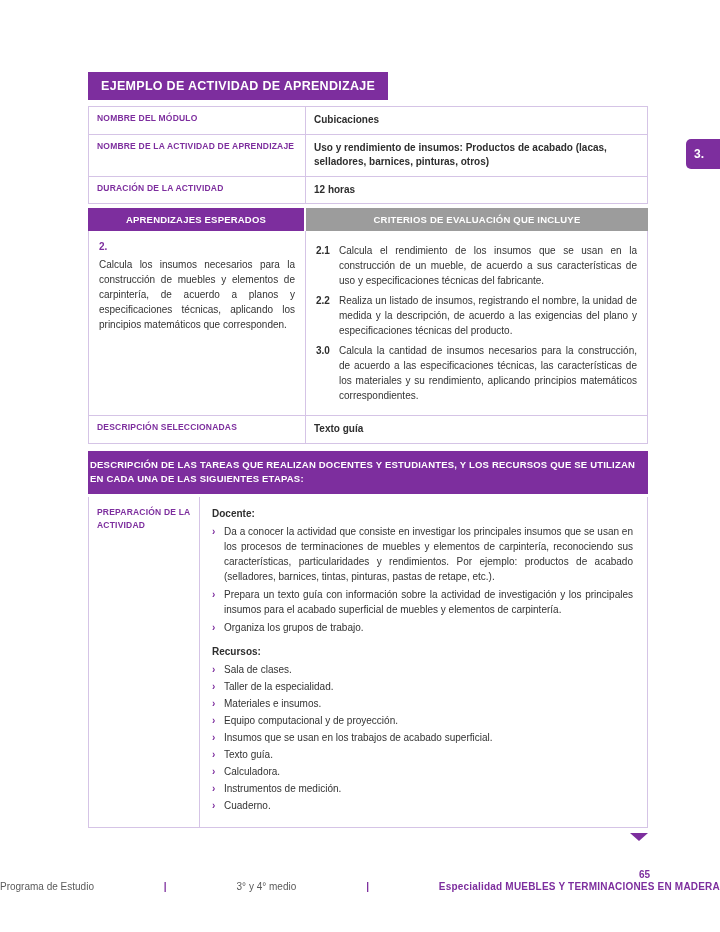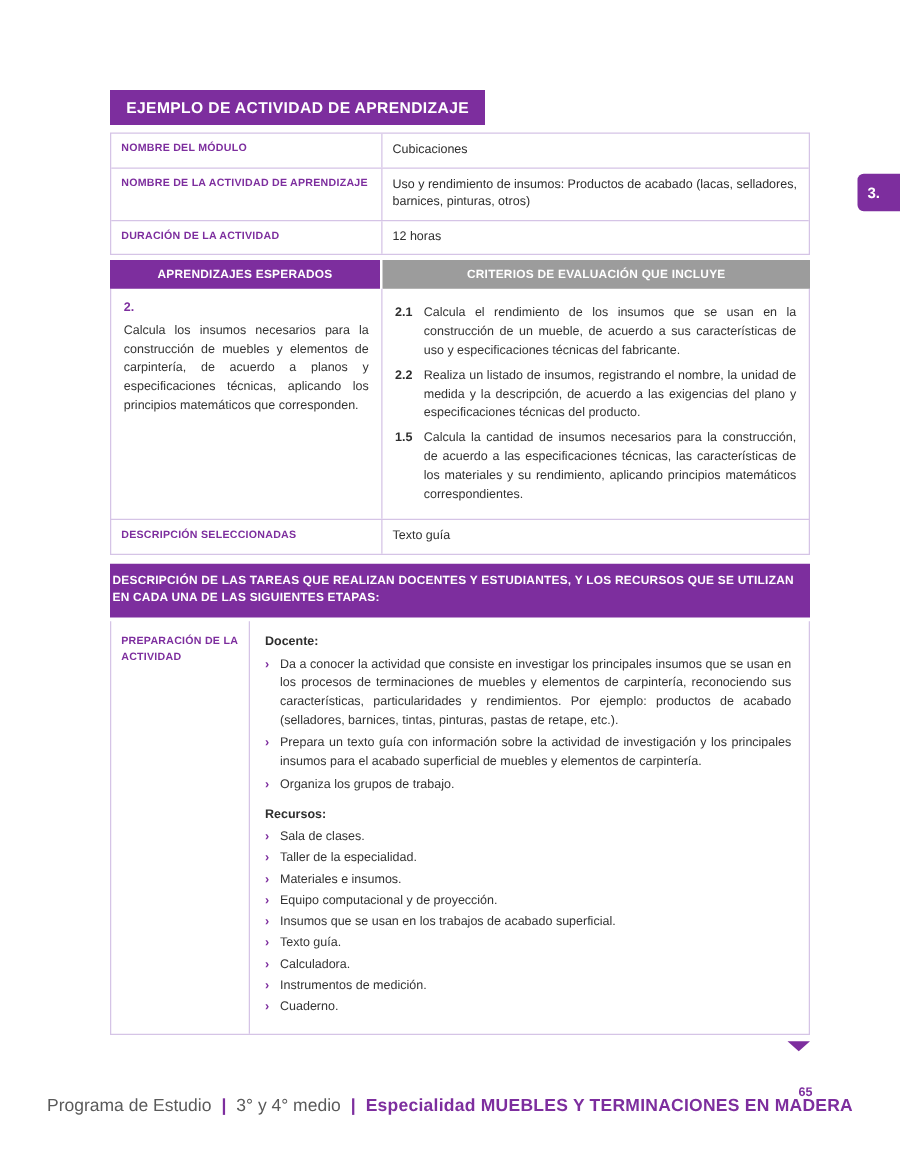--- a/index.html
+++ b/index.html
@@ -15,21 +15,21 @@
   .content{position:absolute;left:88px;top:72px;width:560px;}
 
   .title-banner{display:inline-block;background:var(--purple);color:#fff;font-weight:bold;
     font-size:12.5px;padding:7px 13px;letter-spacing:.3px;margin-bottom:6px;}
 
   .info-table{border:1px solid var(--border);}
   .info-row{display:grid;grid-template-columns:216px 1fr;}
   .info-row + .info-row{border-top:1px solid var(--border);}
   .cell{padding:6px 8px;}
   .cell.label{color:var(--purple);font-size:8.5px;font-weight:600;letter-spacing:.2px;}
-  .cell.value{border-left:1px solid var(--border);font-size:10px;font-weight:400;color:#2e2e2e;line-height:1.45;}
+  .cell.value{border-left:1px solid var(--border);font-size:10px;font-weight:700;color:#2e2e2e;line-height:1.45;}
 
   .split-header{display:grid;grid-template-columns:216px 1fr;gap:2px;margin-top:4px;}
   .hdr{color:#fff;font-weight:bold;font-size:9.5px;text-align:center;padding:6px 4px;letter-spacing:.2px;}
   .hdr.purple{background:var(--purple);}
   .hdr.gray{background:var(--gray);}
 
   .split-body{display:grid;grid-template-columns:216px 1fr;border:1px solid var(--border);border-top:none;}
   .left-col{padding:8px 10px;font-size:10px;line-height:1.5;}
   .ae-num{color:var(--purple);font-weight:bold;margin-bottom:3px;font-size:10px;}
   .ae-text{text-align:justify;color:#333;}
@@ -55,22 +55,22 @@
   .bullet.tight{margin-bottom:2px;}
 
   .arrow-row{display:flex;justify-content:flex-end;margin-top:5px;}
   .down-arrow{width:0;height:0;border-left:9px solid transparent;border-right:9px solid transparent;
     border-top:8px solid var(--purple);}
 
   .side-tab{position:absolute;top:139px;right:0;width:34px;height:30px;background:var(--purple);
     border-radius:5px 0 0 5px;display:flex;align-items:center;padding-left:8px;color:#fff;
     font-weight:bold;font-size:12px;}
 
-  .footer{position:absolute;left:0;right:0;bottom:40px;display:flex;justify-content:center;
-    align-items:center;gap:8px;font-size:14px;color:#5a5a5a;}
+  .footer{position:absolute;left:0;right:0;bottom:40px;display:flex;justify-content:space-between;
+    align-items:center;gap:8px;font-size:10px;color:#5a5a5a;}
   .footer .sep{color:var(--purple);font-weight:bold;}
   .footer .brand{color:var(--purple);font-weight:600;letter-spacing:.2px;}
   .page-number{position:absolute;right:70px;bottom:52px;color:var(--purple);font-weight:bold;font-size:10px;}
 </style>
 </head>
 <body>
 
 <div class="page">
 
   <div class="side-tab">
@@ -109,21 +109,21 @@
       <div class="right-col">
         <div class="crit">
           <span class="crit-num">2.1</span>
           <span class="crit-text">Calcula el rendimiento de los insumos que se usan en la construcción de un mueble, de acuerdo a sus características de uso y especificaciones técnicas del fabricante.</span>
         </div>
         <div class="crit">
           <span class="crit-num">2.2</span>
           <span class="crit-text">Realiza un listado de insumos, registrando el nombre, la unidad de medida y la descripción, de acuerdo a las exigencias del plano y especificaciones técnicas del producto.</span>
         </div>
         <div class="crit">
-          <span class="crit-num">1.5</span>
+          <span class="crit-num">3.0</span>
           <span class="crit-text">Calcula la cantidad de insumos necesarios para la construcción, de acuerdo a las especificaciones técnicas, las características de los materiales y su rendimiento, aplicando principios matemáticos correspondientes.</span>
         </div>
       </div>
     </div>
 
     <div class="met-row">
       <div class="cell label">DESCRIPCIÓN SELECCIONADAS</div>
       <div class="cell value">Texto guía</div>
     </div>
 

